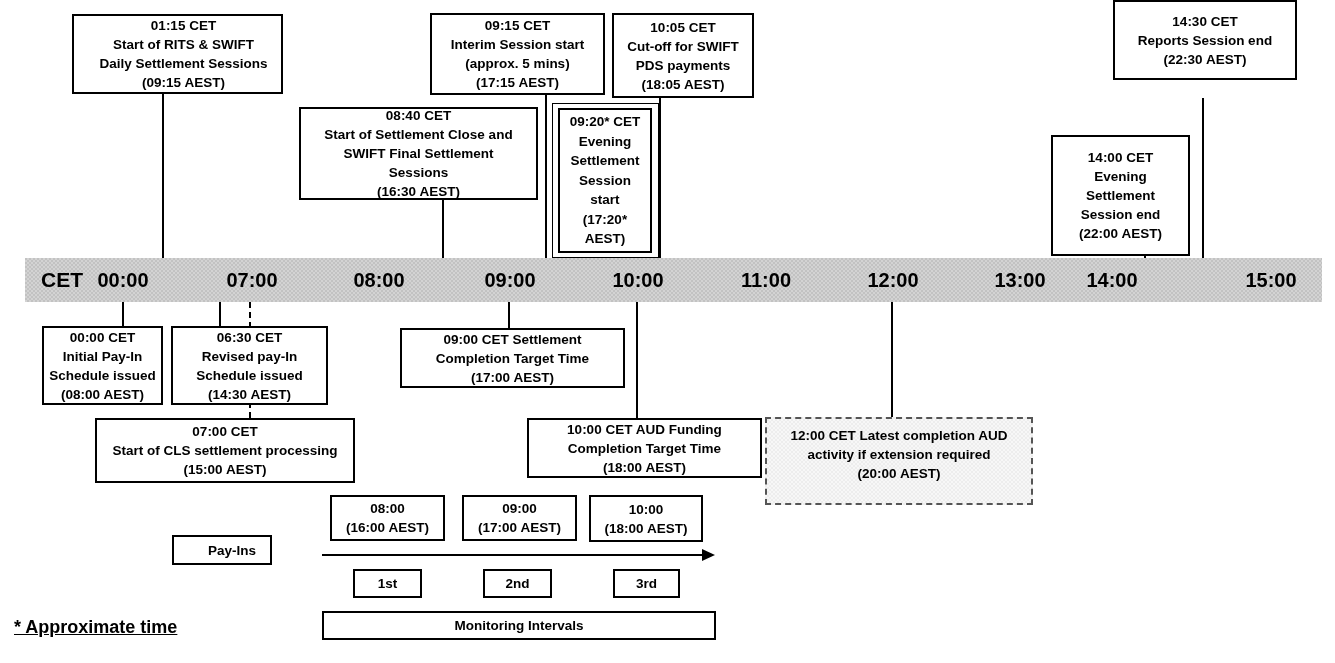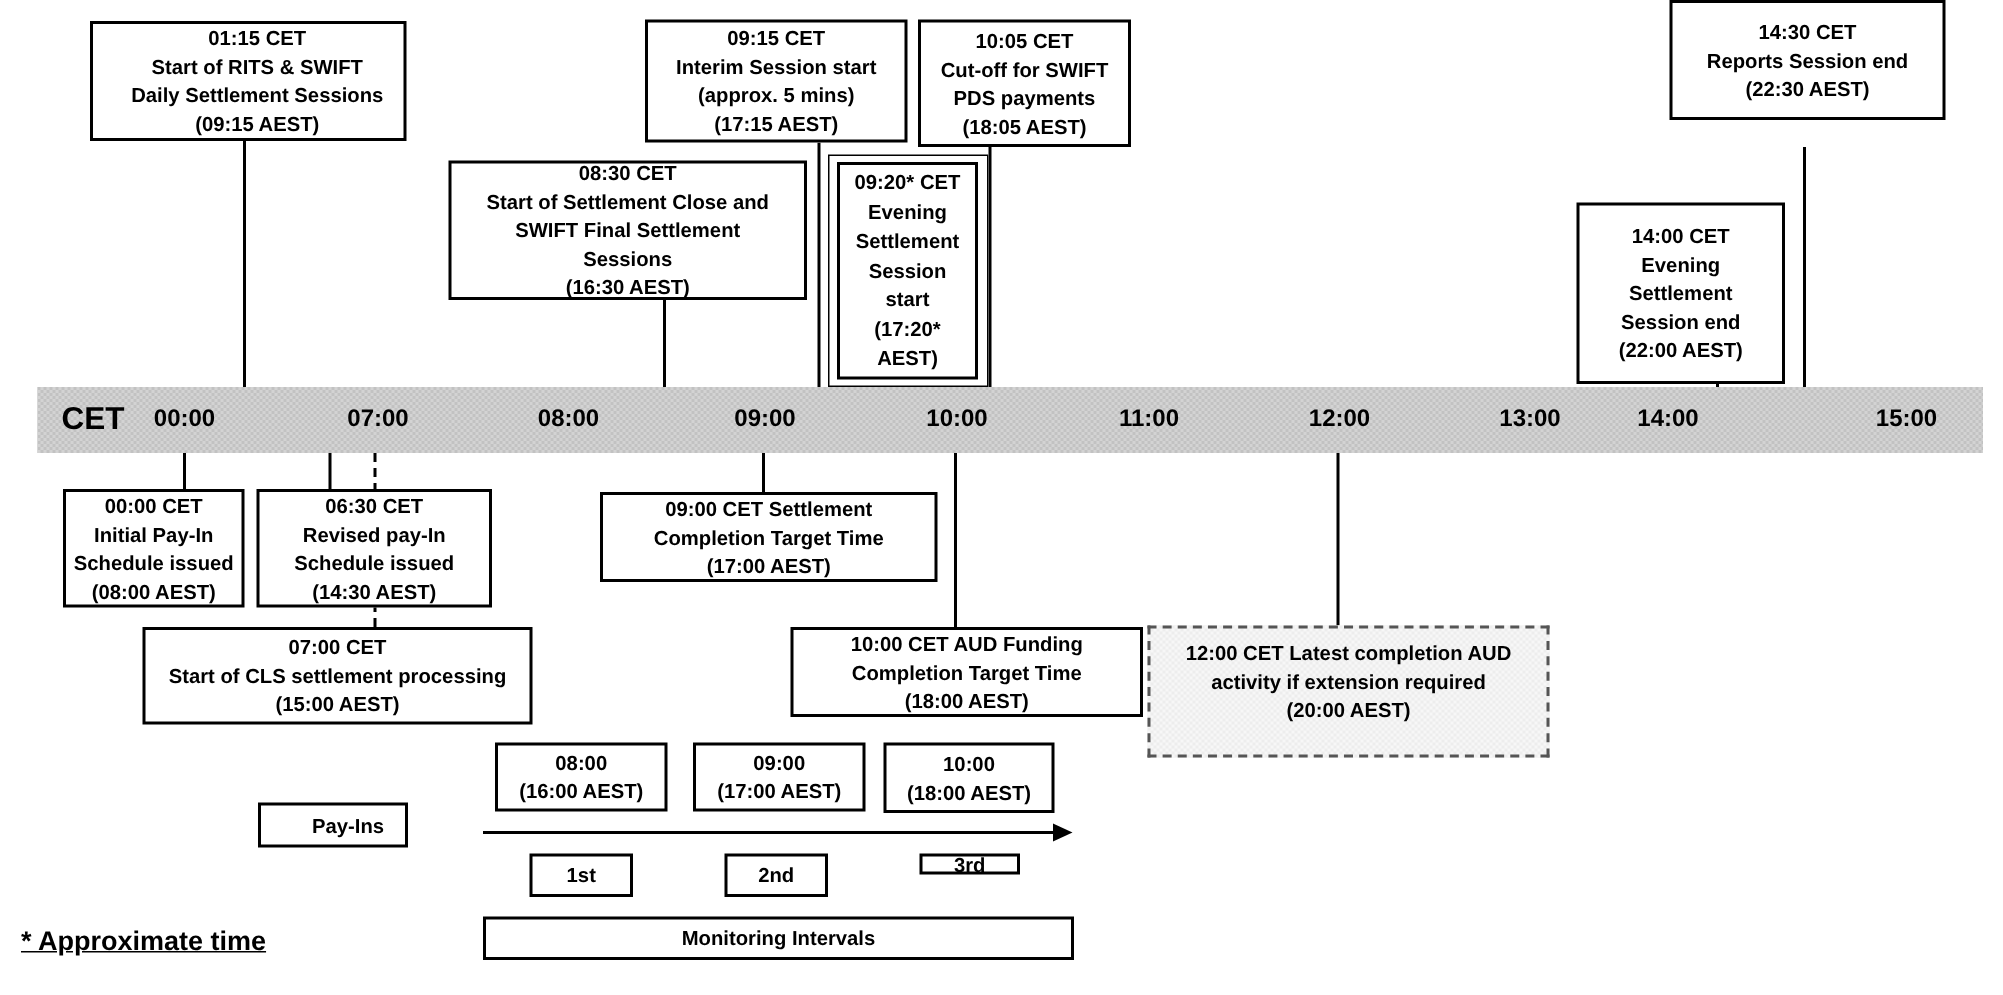--- a/index.html
+++ b/index.html
@@ -10,21 +10,21 @@
   
   .bar{
     position:absolute;left:25px;top:258px;width:1297px;height:44px;
     background-color:#c9c9c9;
     background-image:conic-gradient(#d3d3d3 25%, #c2c2c2 0 50%, #d3d3d3 0 75%, #c2c2c2 0);
     background-size:4px 4px;
     z-index:1;
   }
   .tick{
     position:absolute;top:50%;transform:translate(-50%,-50%);
-    font-size:16px;letter-spacing:0px;white-space:nowrap;
+    font-size:20px;letter-spacing:0px;white-space:nowrap;
   }
   
   .ebox{
     position:absolute;background:#fff;border:2px solid #000;box-sizing:border-box;
     display:flex;flex-direction:column;align-items:center;justify-content:center;
     text-align:center;font-size:13.5px;line-height:19px;z-index:3;white-space:nowrap;
   }
   .ebox-outer{
     position:absolute;background:#fff;border:1px solid #000;box-sizing:border-box;z-index:2;
   }
@@ -71,21 +71,21 @@
     <span class="tick" style="left:354px;">08:00</span>
     <span class="tick" style="left:485px;">09:00</span>
     <span class="tick" style="left:613px;">10:00</span>
     <span class="tick" style="left:741px;">11:00</span>
     <span class="tick" style="left:868px;">12:00</span>
     <span class="tick" style="left:995px;">13:00</span>
     <span class="tick" style="left:1087px;text-align:right;">14:00</span>
     <span class="tick" style="left:1246px;">15:00</span>
   </div>
 
-  <div class="ebox" style="left:60px;top:14px;width:211px;height:80px;padding-left:12px;">
+  <div class="ebox" style="left:72px;top:14px;width:211px;height:80px;padding-left:12px;">
       <div>01:15 CET</div>
       <div>Start of RITS &amp; SWIFT</div>
       <div>Daily Settlement Sessions</div>
       <div>(09:15 AEST)</div>
     </div>
 
   <div class="ebox" style="left:430px;top:13px;width:175px;height:82px;">
       <div>09:15 CET</div>
       <div>Interim Session start</div>
       <div>(approx. 5 mins)</div>
@@ -93,21 +93,21 @@
     </div>
 
   <div class="ebox" style="left:612px;top:13px;width:142px;height:85px;">
       <div>10:05 CET</div>
       <div>Cut-off for SWIFT</div>
       <div>PDS payments</div>
       <div>(18:05 AEST)</div>
     </div>
 
   <div class="ebox" style="left:299px;top:107px;width:239px;height:93px;">
-      <div>08:30 CET</div>
+      <div>08:40 CET</div>
       <div>Start of Settlement Close and</div>
       <div>SWIFT Final Settlement</div>
       <div>Sessions</div>
       <div>(16:30 AEST)</div>
     </div>
 
   <div class="ebox-outer" style="left:552px;top:103px;width:107px;height:155px;"></div>
   <div class="ebox" style="left:558px;top:108px;width:94px;height:145px;line-height:19.5px;">
       <div>09:20* CET</div>
       <div>Evening</div>
@@ -189,21 +189,21 @@
 
   <div class="hline" style="left:322px;top:554px;width:382px;"></div>
   <div class="arrowhead" style="left:702px;top:549px;"></div>
 
   <div class="ebox" style="left:353px;top:569px;width:69px;height:29px;">
     <div>1st</div>
   </div>
   <div class="ebox" style="left:483px;top:569px;width:69px;height:29px;">
     <div>2nd</div>
   </div>
-  <div class="ebox" style="left:613px;top:569px;width:67px;height:14px;">
+  <div class="ebox" style="left:613px;top:569px;width:67px;height:29px;">
     <div>3rd</div>
   </div>
 
   <div class="ebox" style="left:322px;top:611px;width:394px;height:29px;">
     <div>Monitoring Intervals</div>
   </div>
 
   <div class="footnote" style="left:14px;top:617px;">* Approximate time</div>
 
 </div>

